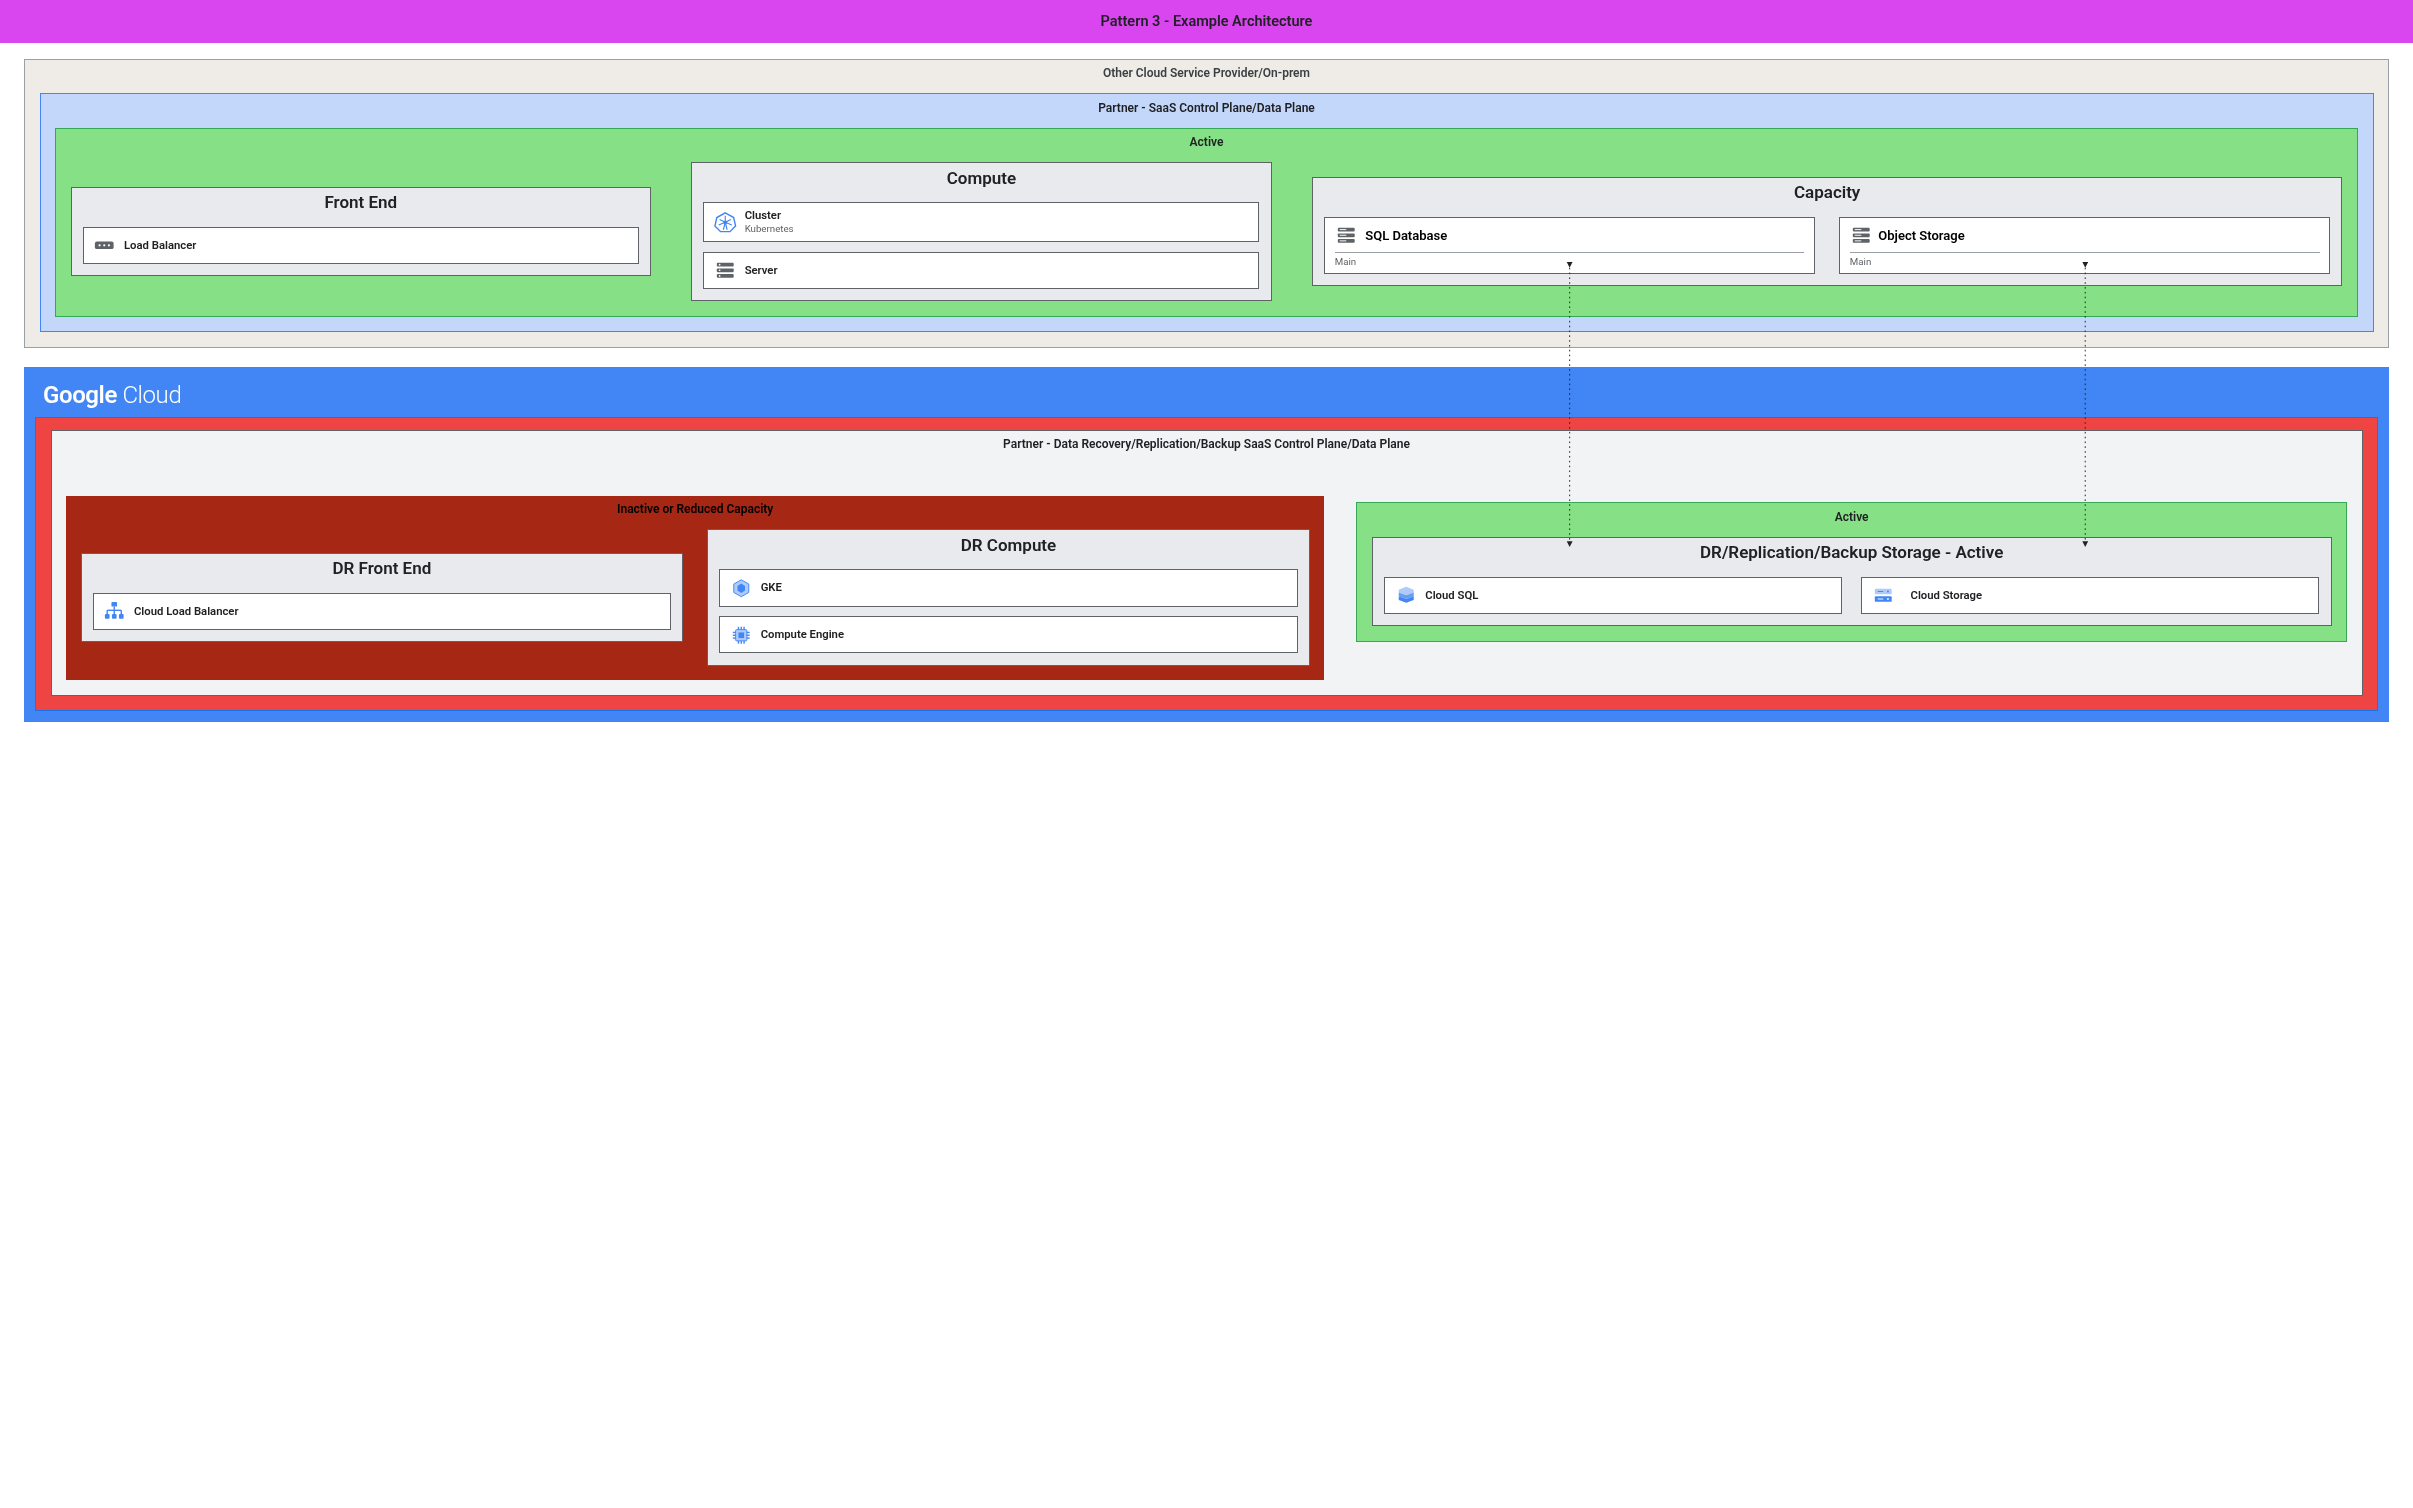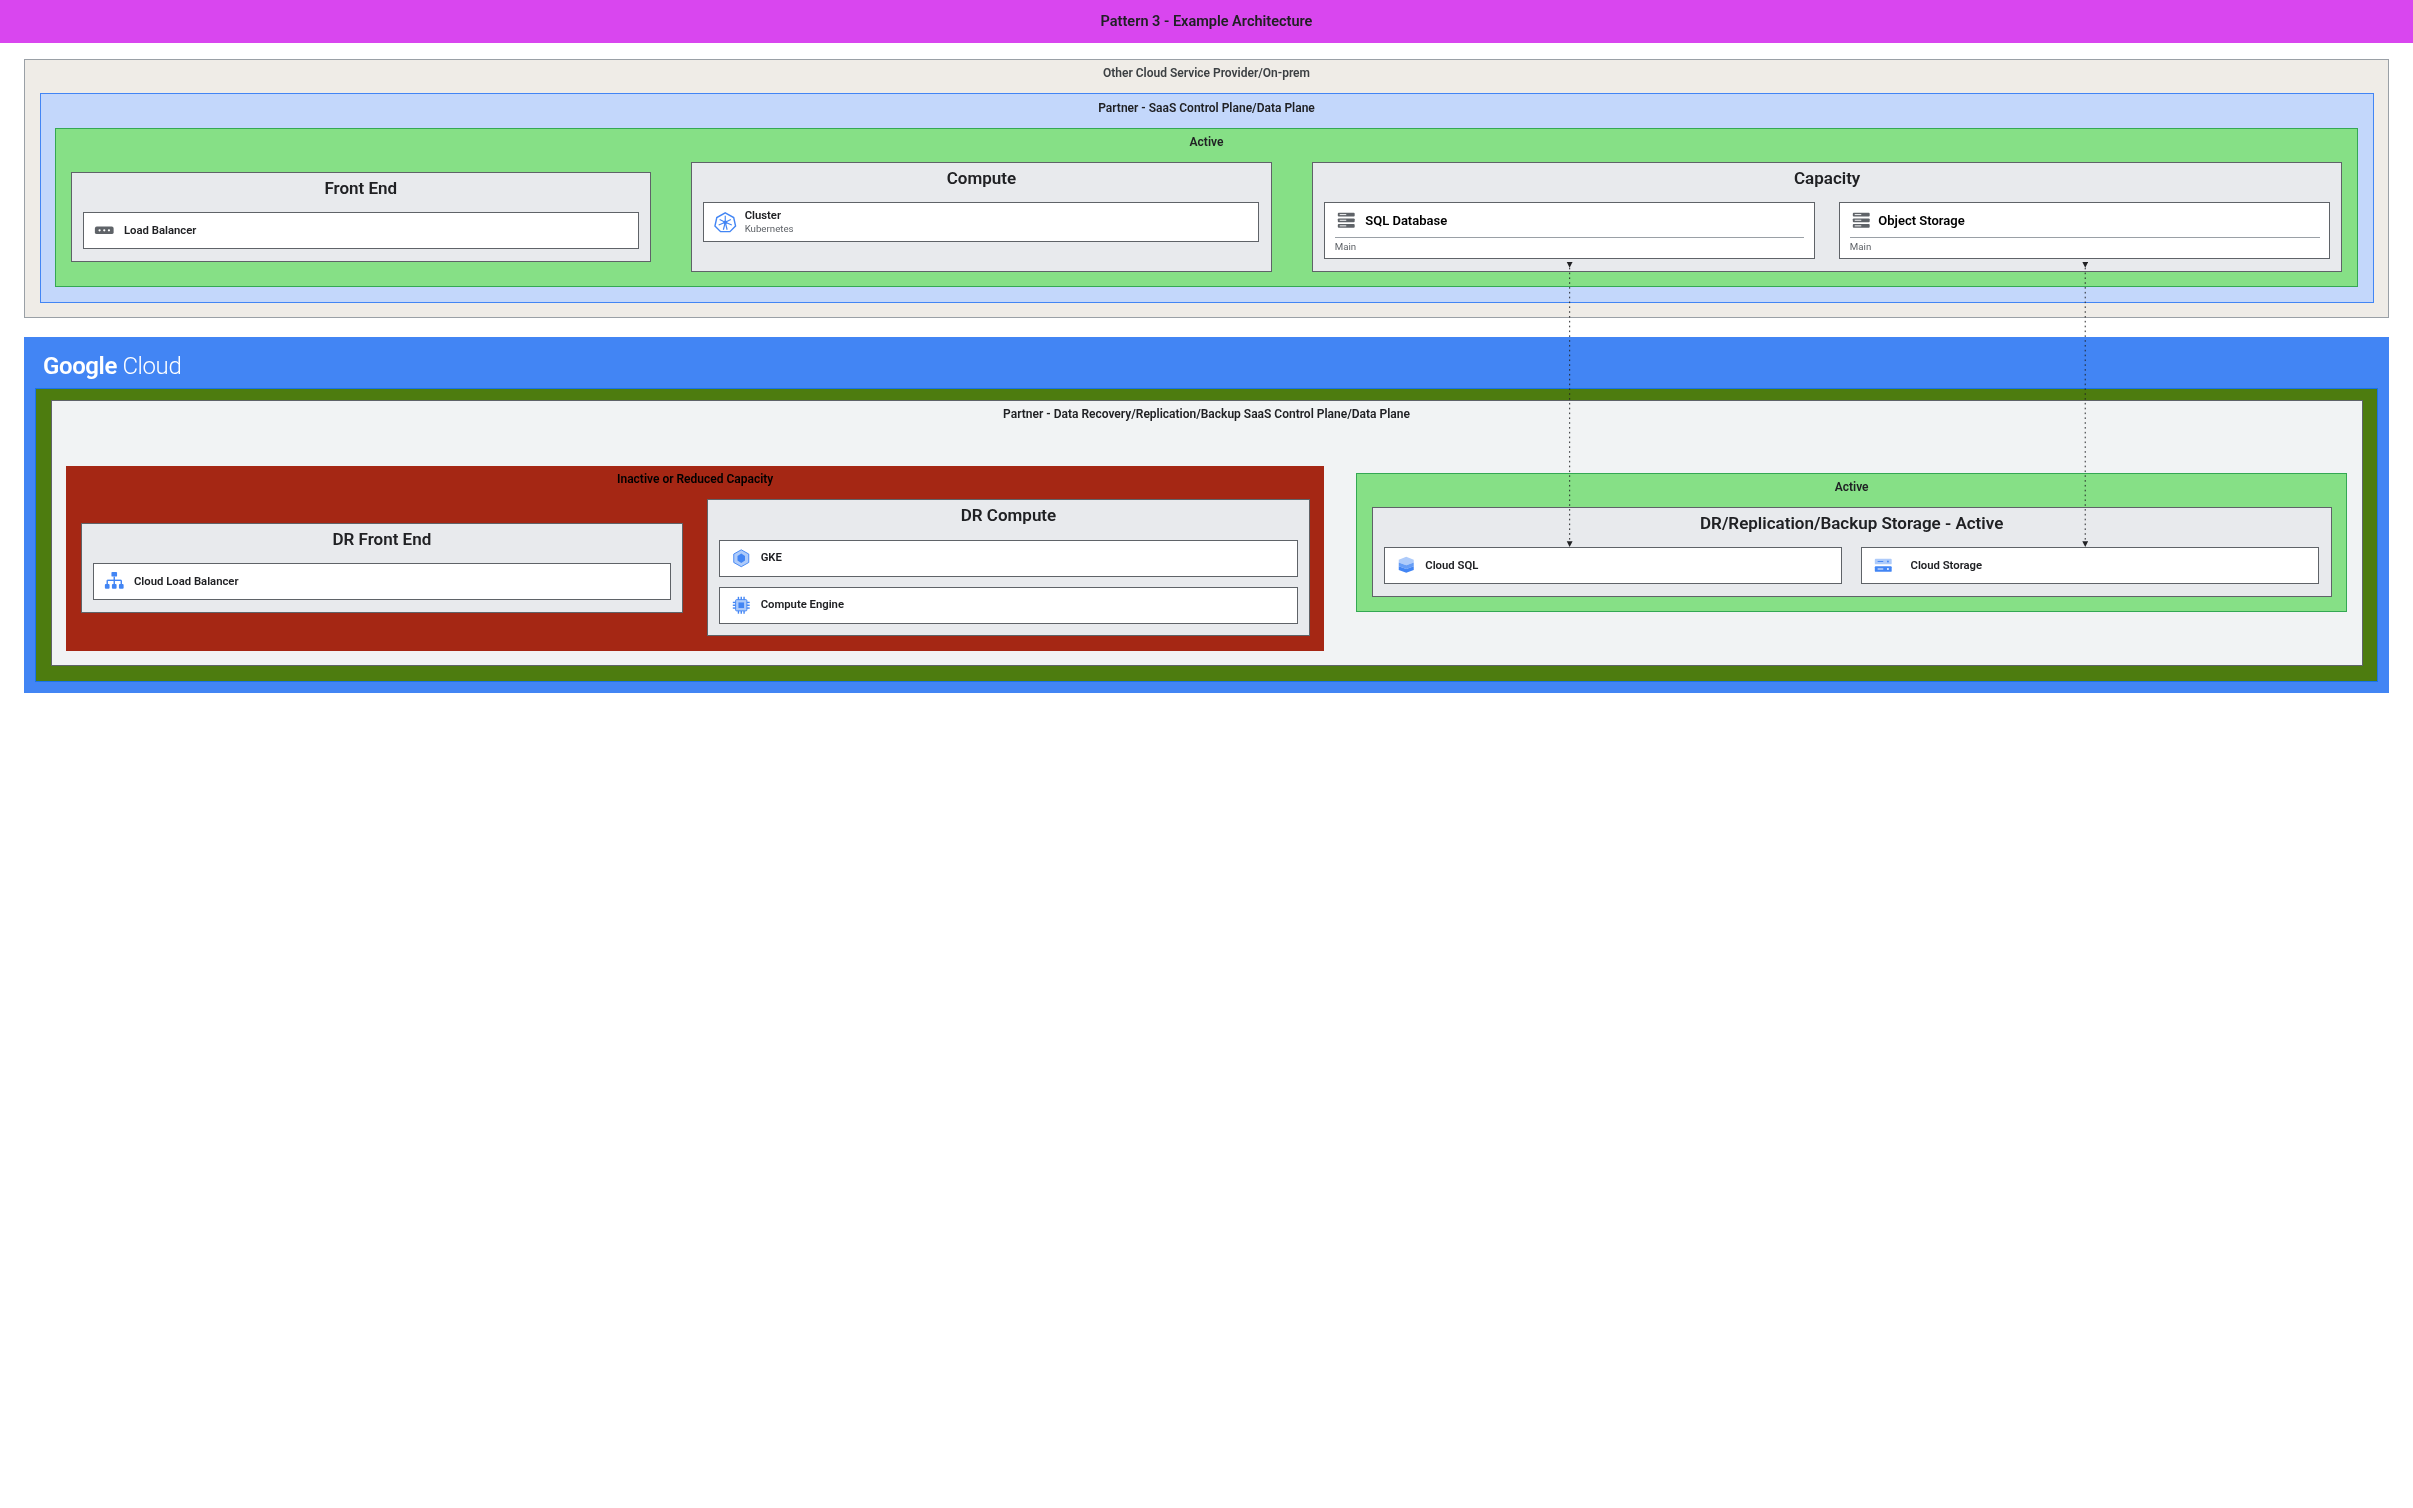--- a/index.html
+++ b/index.html
@@ -113,21 +113,21 @@
   }
   .gcloud-logo {
     color: #fff;
     font-size: 24px;
     font-weight: 300;
     padding: 3.2px 6.4px 8px 8px;
     letter-spacing: -0.4px;
   }
   .gcloud-logo b { font-weight: 600; }
   .gcloud-inner {
-    background: #4d7c0f;
+    background: #ef4444;
     border: 0.8px solid #1a73e8;
     padding: 11.3px 14.5px 14.5px;
   }
 
   .partner-dr {
     border: 0.8px solid #5f6368;
     background: #f1f3f4;
   }
 
   
@@ -203,20 +203,39 @@
                             <line x1="12" y1="12" x2="10" y2="20"></line>
                             <line x1="12" y1="12" x2="5" y2="15"></line>
                             <line x1="12" y1="12" x2="6" y2="9"></line>
                           </g>
                         </svg>
                     </span>
                     <div class="labels">
                       <span class="t1">Cluster</span>
                       <span class="t2">Kubernetes</span>
                     </div>
+                  </div>
+                  <div class="card">
+                    <span class="icon">
+                      <svg viewBox="0 0 24 24">
+                          <g fill="#5f6368">
+                            <rect x="3" y="4" width="18" height="4" rx="1"></rect>
+                            <rect x="3" y="10" width="18" height="4" rx="1"></rect>
+                            <rect x="3" y="16" width="18" height="4" rx="1"></rect>
+                          </g>
+                          <g fill="#fff">
+                            <circle cx="6" cy="6" r="0.9"></circle>
+                            <circle cx="6" cy="12" r="0.9"></circle>
+                            <circle cx="6" cy="18" r="0.9"></circle>
+                          </g>
+                        </svg>
+                    </span>
+                    <div class="labels">
+                        <span class="t1">Server</span>
+                      </div>
                   </div>
                 </div>
               </div>
 
               <div class="frame grey-box" style="flex:1.6; align-self:center;">
                 <div class="title-sm">Capacity</div>
                 <div class="pad-sm" style="display:flex; gap:24px;">
                   <div class="card storage-item" style="flex:1; display:block;">
                     <div style="display:flex; align-items:center; gap:8px;">
                       <span class="icon">

